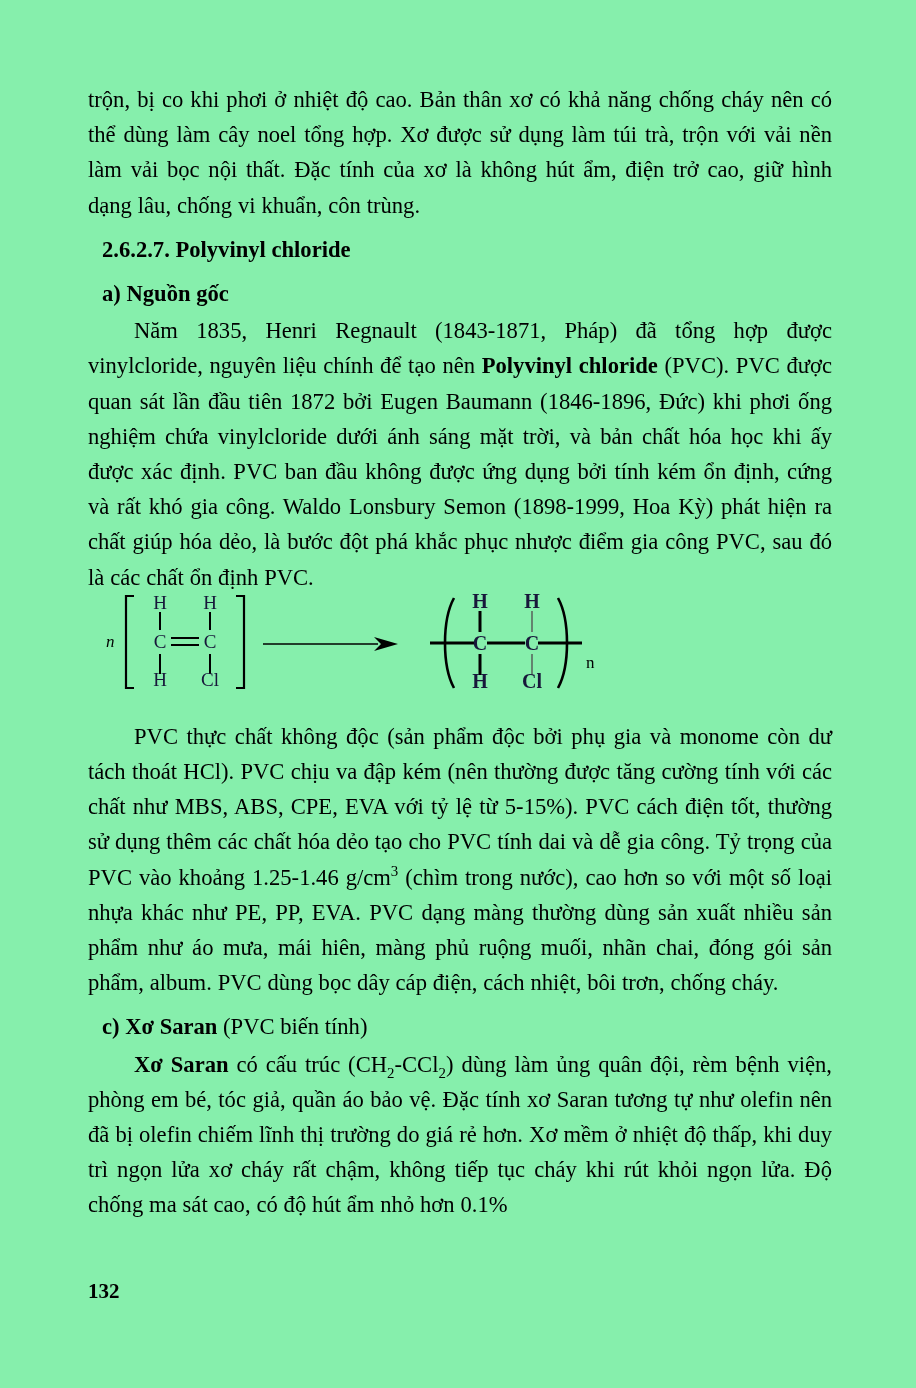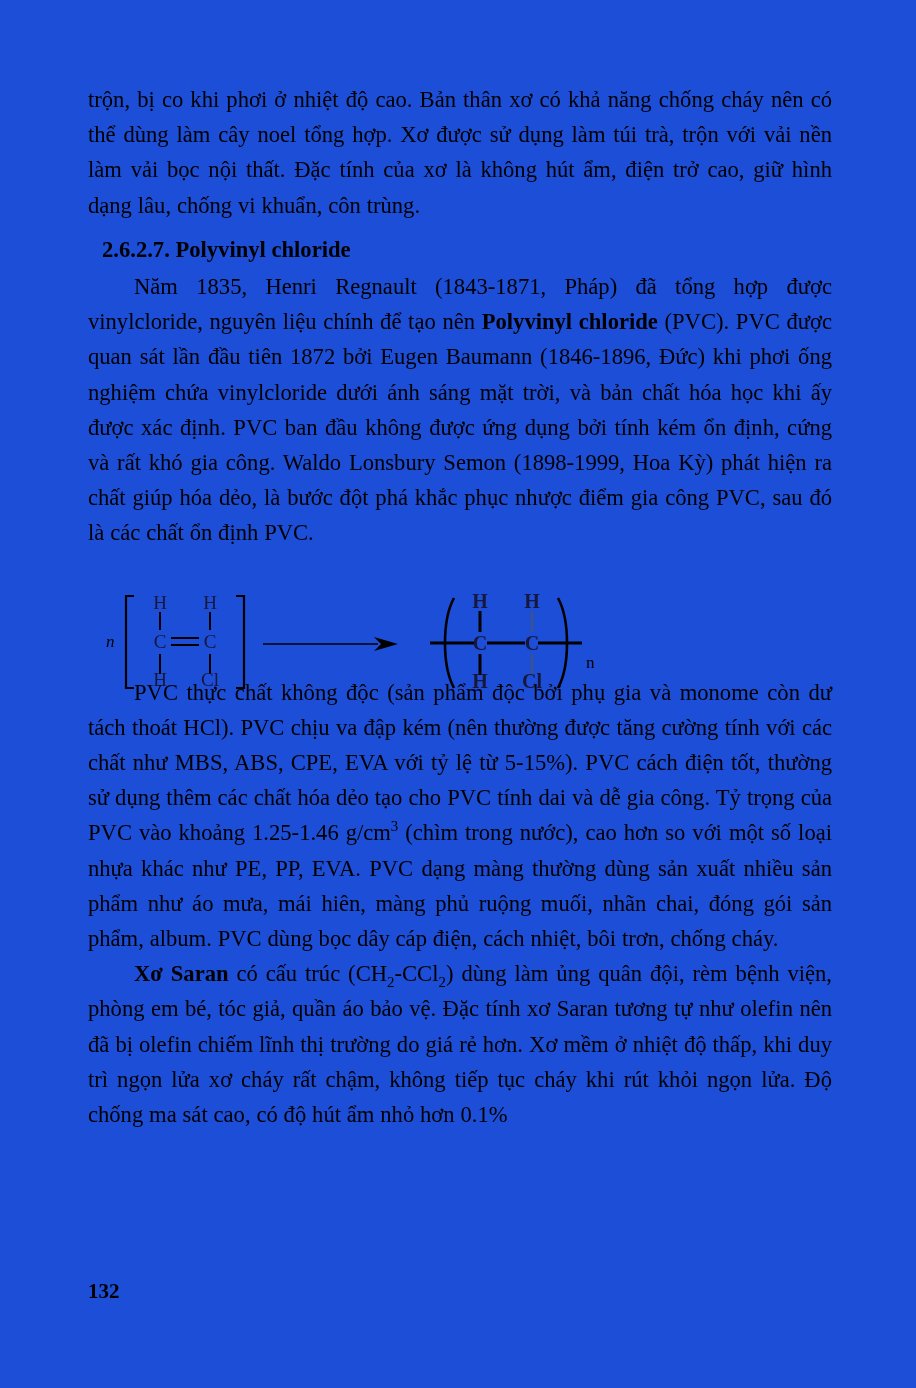--- a/index.html
+++ b/index.html
@@ -14,21 +14,21 @@
     font-family: "Liberation Serif", "DejaVu Serif", serif;
     color: #000000;
     overflow: hidden;
   }
 
   .page {
     position: absolute;
     left: 0; top: 0;
     width: 916px;
     height: 1388px;
-    background: #1d4ed8;
+    background: #86efac;
   }
 
   .content {
     position: absolute;
     left: 88px;
     top: 82px;
     width: 744px;
   }
 
   p, h3, h4 { margin: 0; }
@@ -86,20 +86,21 @@
 <body>
 
 <div class="page">
 
   <div class="content">
 
     <p class="para">trộn, bị co khi phơi ở nhiệt độ cao. Bản thân xơ có khả năng chống cháy nên có thể dùng làm cây noel tổng hợp. Xơ được sử dụng làm túi trà, trộn với vải nền làm vải bọc nội thất. Đặc tính của xơ là không hút ẩm, điện trở cao, giữ hình dạng lâu, chống vi khuẩn, côn trùng.</p>
 
     <h3 class="heading">2.6.2.7. Polyvinyl chloride</h3>
 
+    <h4 class="heading">a) Nguồn gốc</h4>
 
     <p class="para indent"><span>Năm 1835, Henri Regnault (1843-1871, Pháp) đã tổng hợp được vinylcloride, nguyên liệu chính để tạo nên </span><b>Polyvinyl chloride</b><span> (PVC). PVC được quan sát lần đầu tiên 1872 bởi Eugen Baumann (1846-1896, Đức) khi phơi ống nghiệm chứa vinylcloride dưới ánh sáng mặt trời, và bản chất hóa học khi ấy được xác định. PVC ban đầu không được ứng dụng bởi tính kém ổn định, cứng và rất khó gia công. Waldo Lonsbury Semon (1898-1999, Hoa Kỳ) phát hiện ra chất giúp hóa dẻo, là bước đột phá khắc phục nhược điểm gia công PVC, sau đó là các chất ổn định PVC.</span></p>
 
     <div class="scheme">
       <svg width="744" height="124" viewBox="0 0 744 124" xmlns="http://www.w3.org/2000/svg">
         <g font-family="Liberation Serif, serif" fill="#17173a">
 
           <text x="18" y="69" font-size="17" font-style="italic" fill="#000">n</text>
 
           <path d="M 46 18 L 38 18 L 38 110 L 46 110" fill="none" stroke="#000" stroke-width="2.2"></path>
@@ -150,20 +151,21 @@
           <text x="498" y="90" font-size="17" fill="#000">n</text>
         </g>
       </svg>
     </div>
 
     <div style="height:124px"></div>
 
 
     <p class="para indent"><span>PVC thực chất không độc (sản phẩm độc bởi phụ gia và monome còn dư tách thoát HCl). PVC chịu va đập kém (nên thường được tăng cường tính với các chất như MBS, ABS, CPE, EVA với tỷ lệ từ 5-15%). PVC cách điện tốt, thường sử dụng thêm các chất hóa dẻo tạo cho PVC tính dai và dễ gia công. Tỷ trọng của PVC vào khoảng 1.25-1.46 g/cm</span><sup>3</sup><span> (chìm trong nước), cao hơn so với một số loại nhựa khác như PE, PP, EVA. PVC dạng màng thường dùng sản xuất nhiều sản phẩm như áo mưa, mái hiên, màng phủ ruộng muối, nhãn chai, đóng gói sản phẩm, album. PVC dùng bọc dây cáp điện, cách nhiệt, bôi trơn, chống cháy.</span></p>
 
+    <h4 class="heading"><span>c) Xơ Saran</span><span class="reg"> (PVC biến tính)</span></h4>
 
     <p class="para indent"><b>Xơ Saran</b><span> có cấu trúc (CH</span><sub>2</sub><span>-CCl</span><sub>2</sub><span>) dùng làm ủng quân đội, rèm bệnh viện, phòng em bé, tóc giả, quần áo bảo vệ. Đặc tính xơ Saran tương tự như olefin nên đã bị olefin chiếm lĩnh thị trường do giá rẻ hơn. Xơ mềm ở nhiệt độ thấp, khi duy trì ngọn lửa xơ cháy rất chậm, không tiếp tục cháy khi rút khỏi ngọn lửa. Độ chống ma sát cao, có độ hút ẩm nhỏ hơn 0.1%</span></p>
 
   </div>
 
   <div class="page-number">132</div>
 
 </div>
 
 </body></html>

